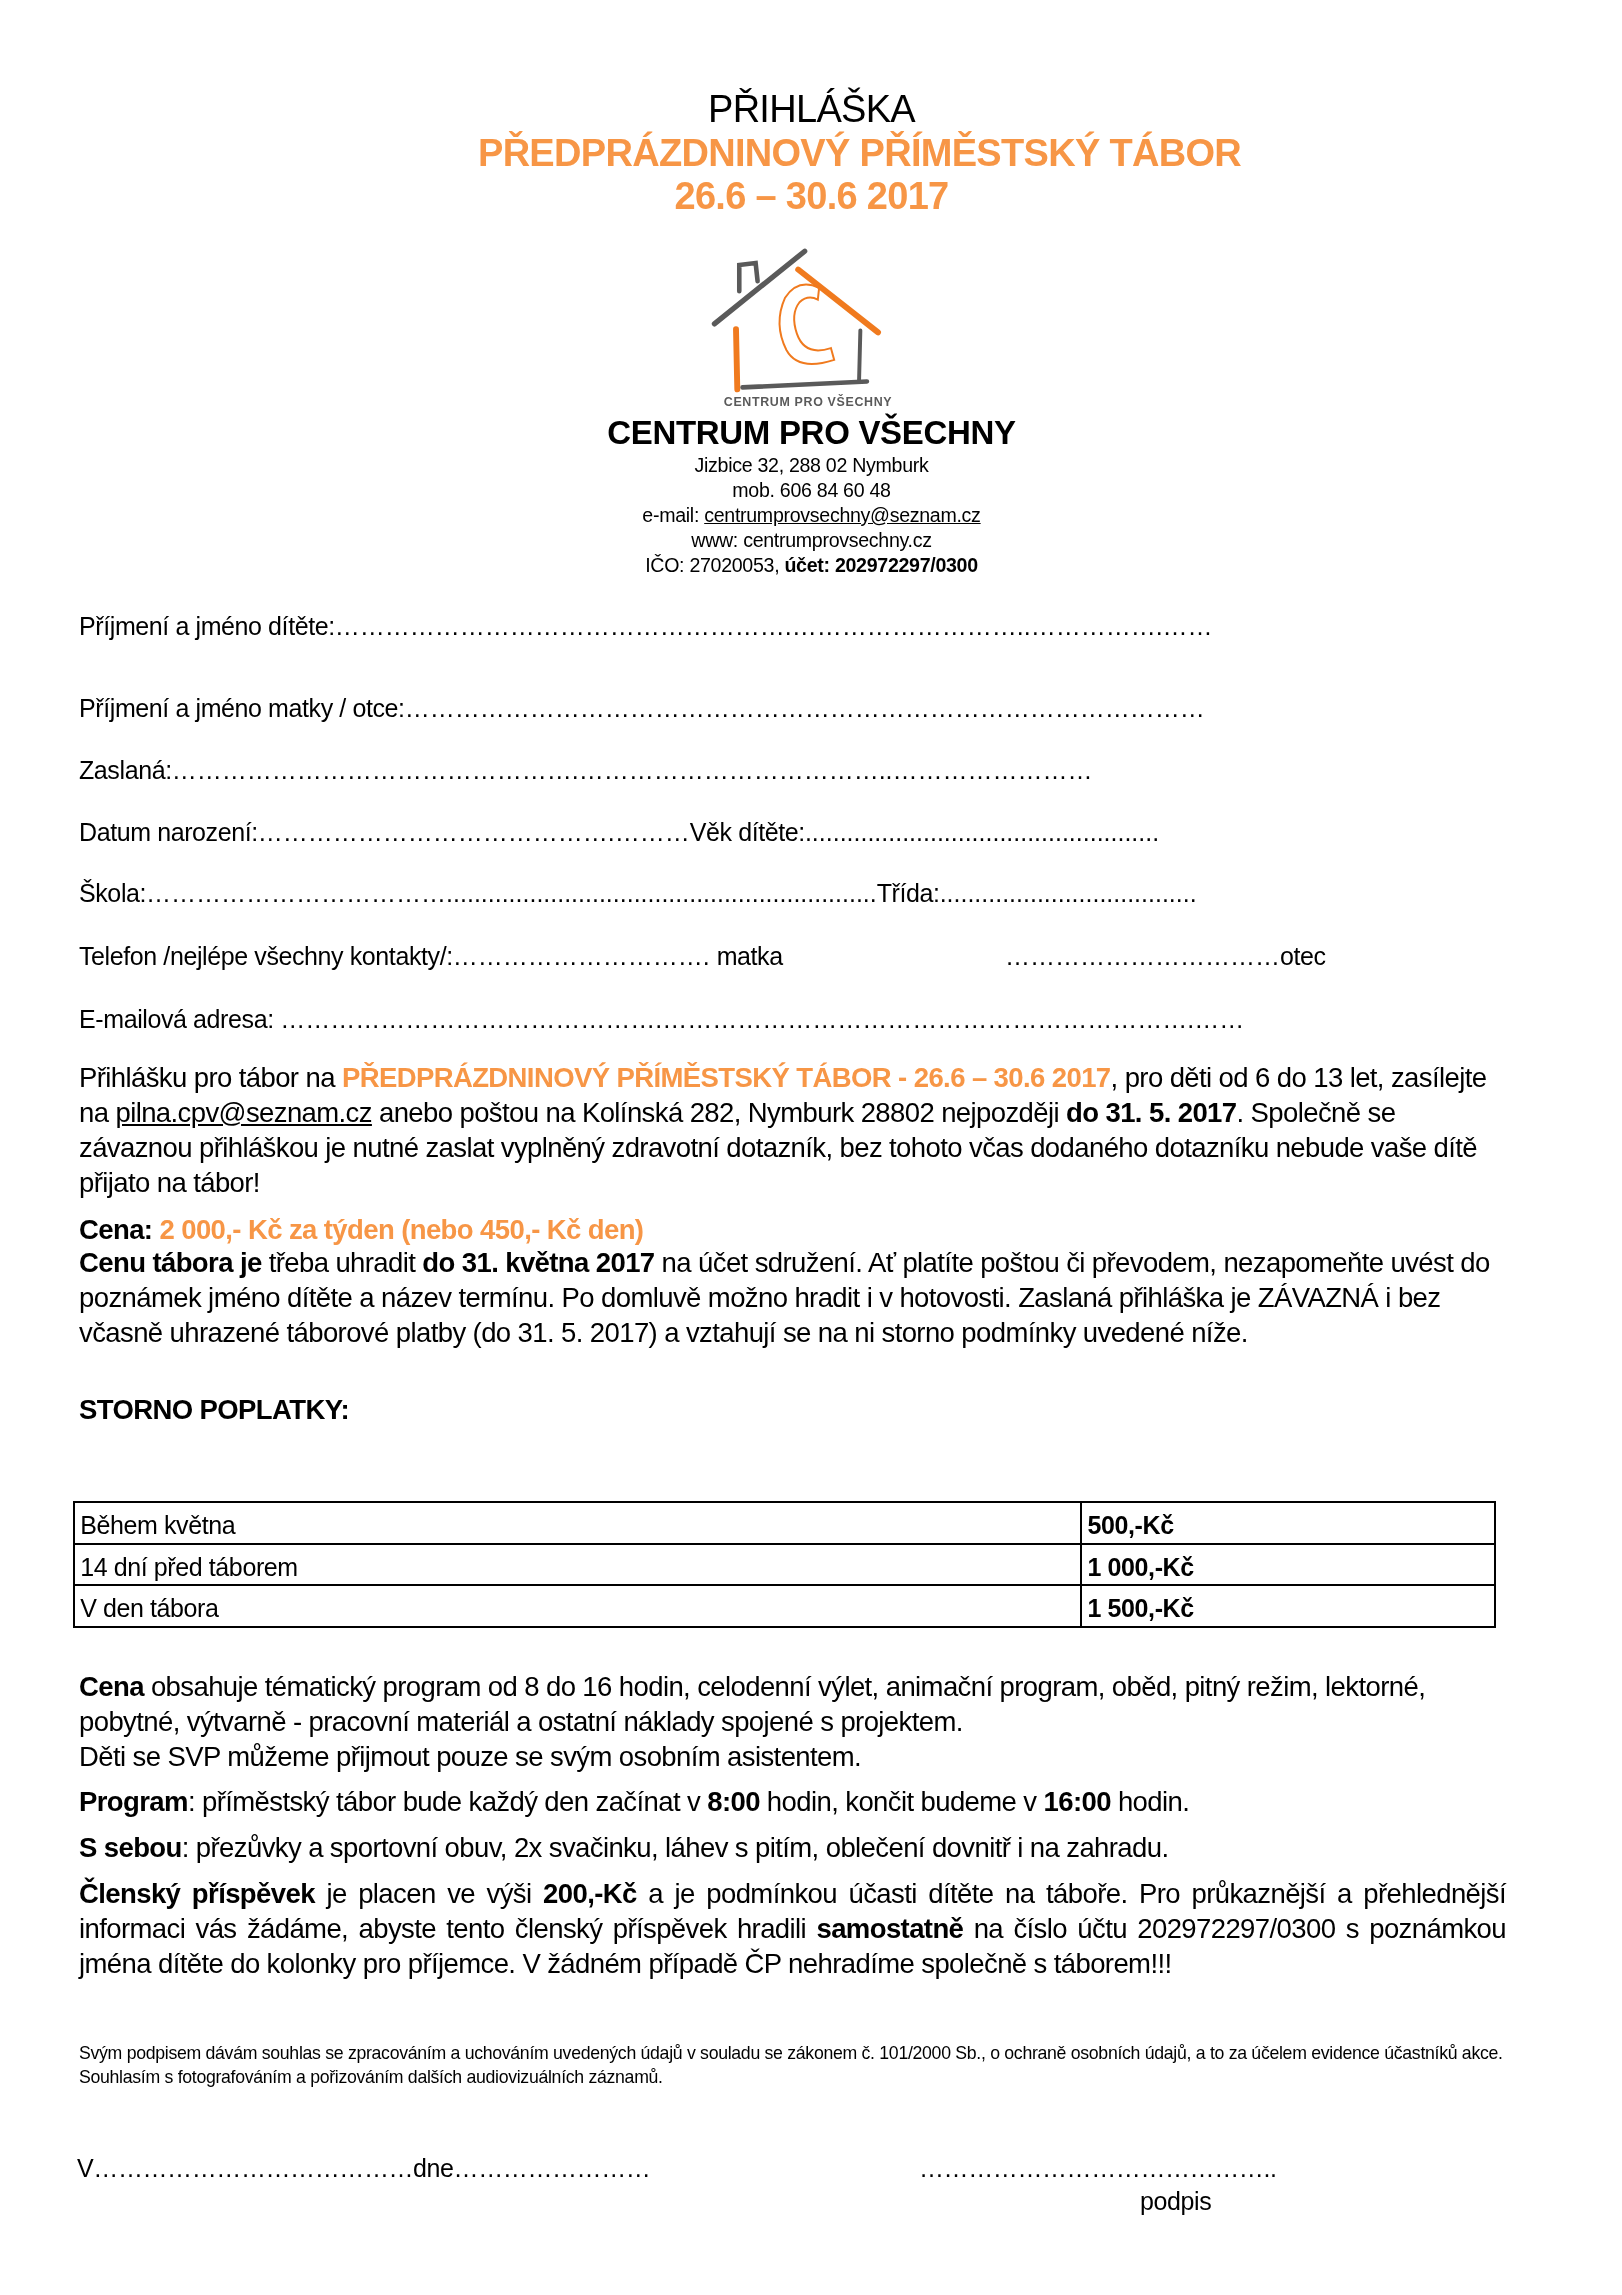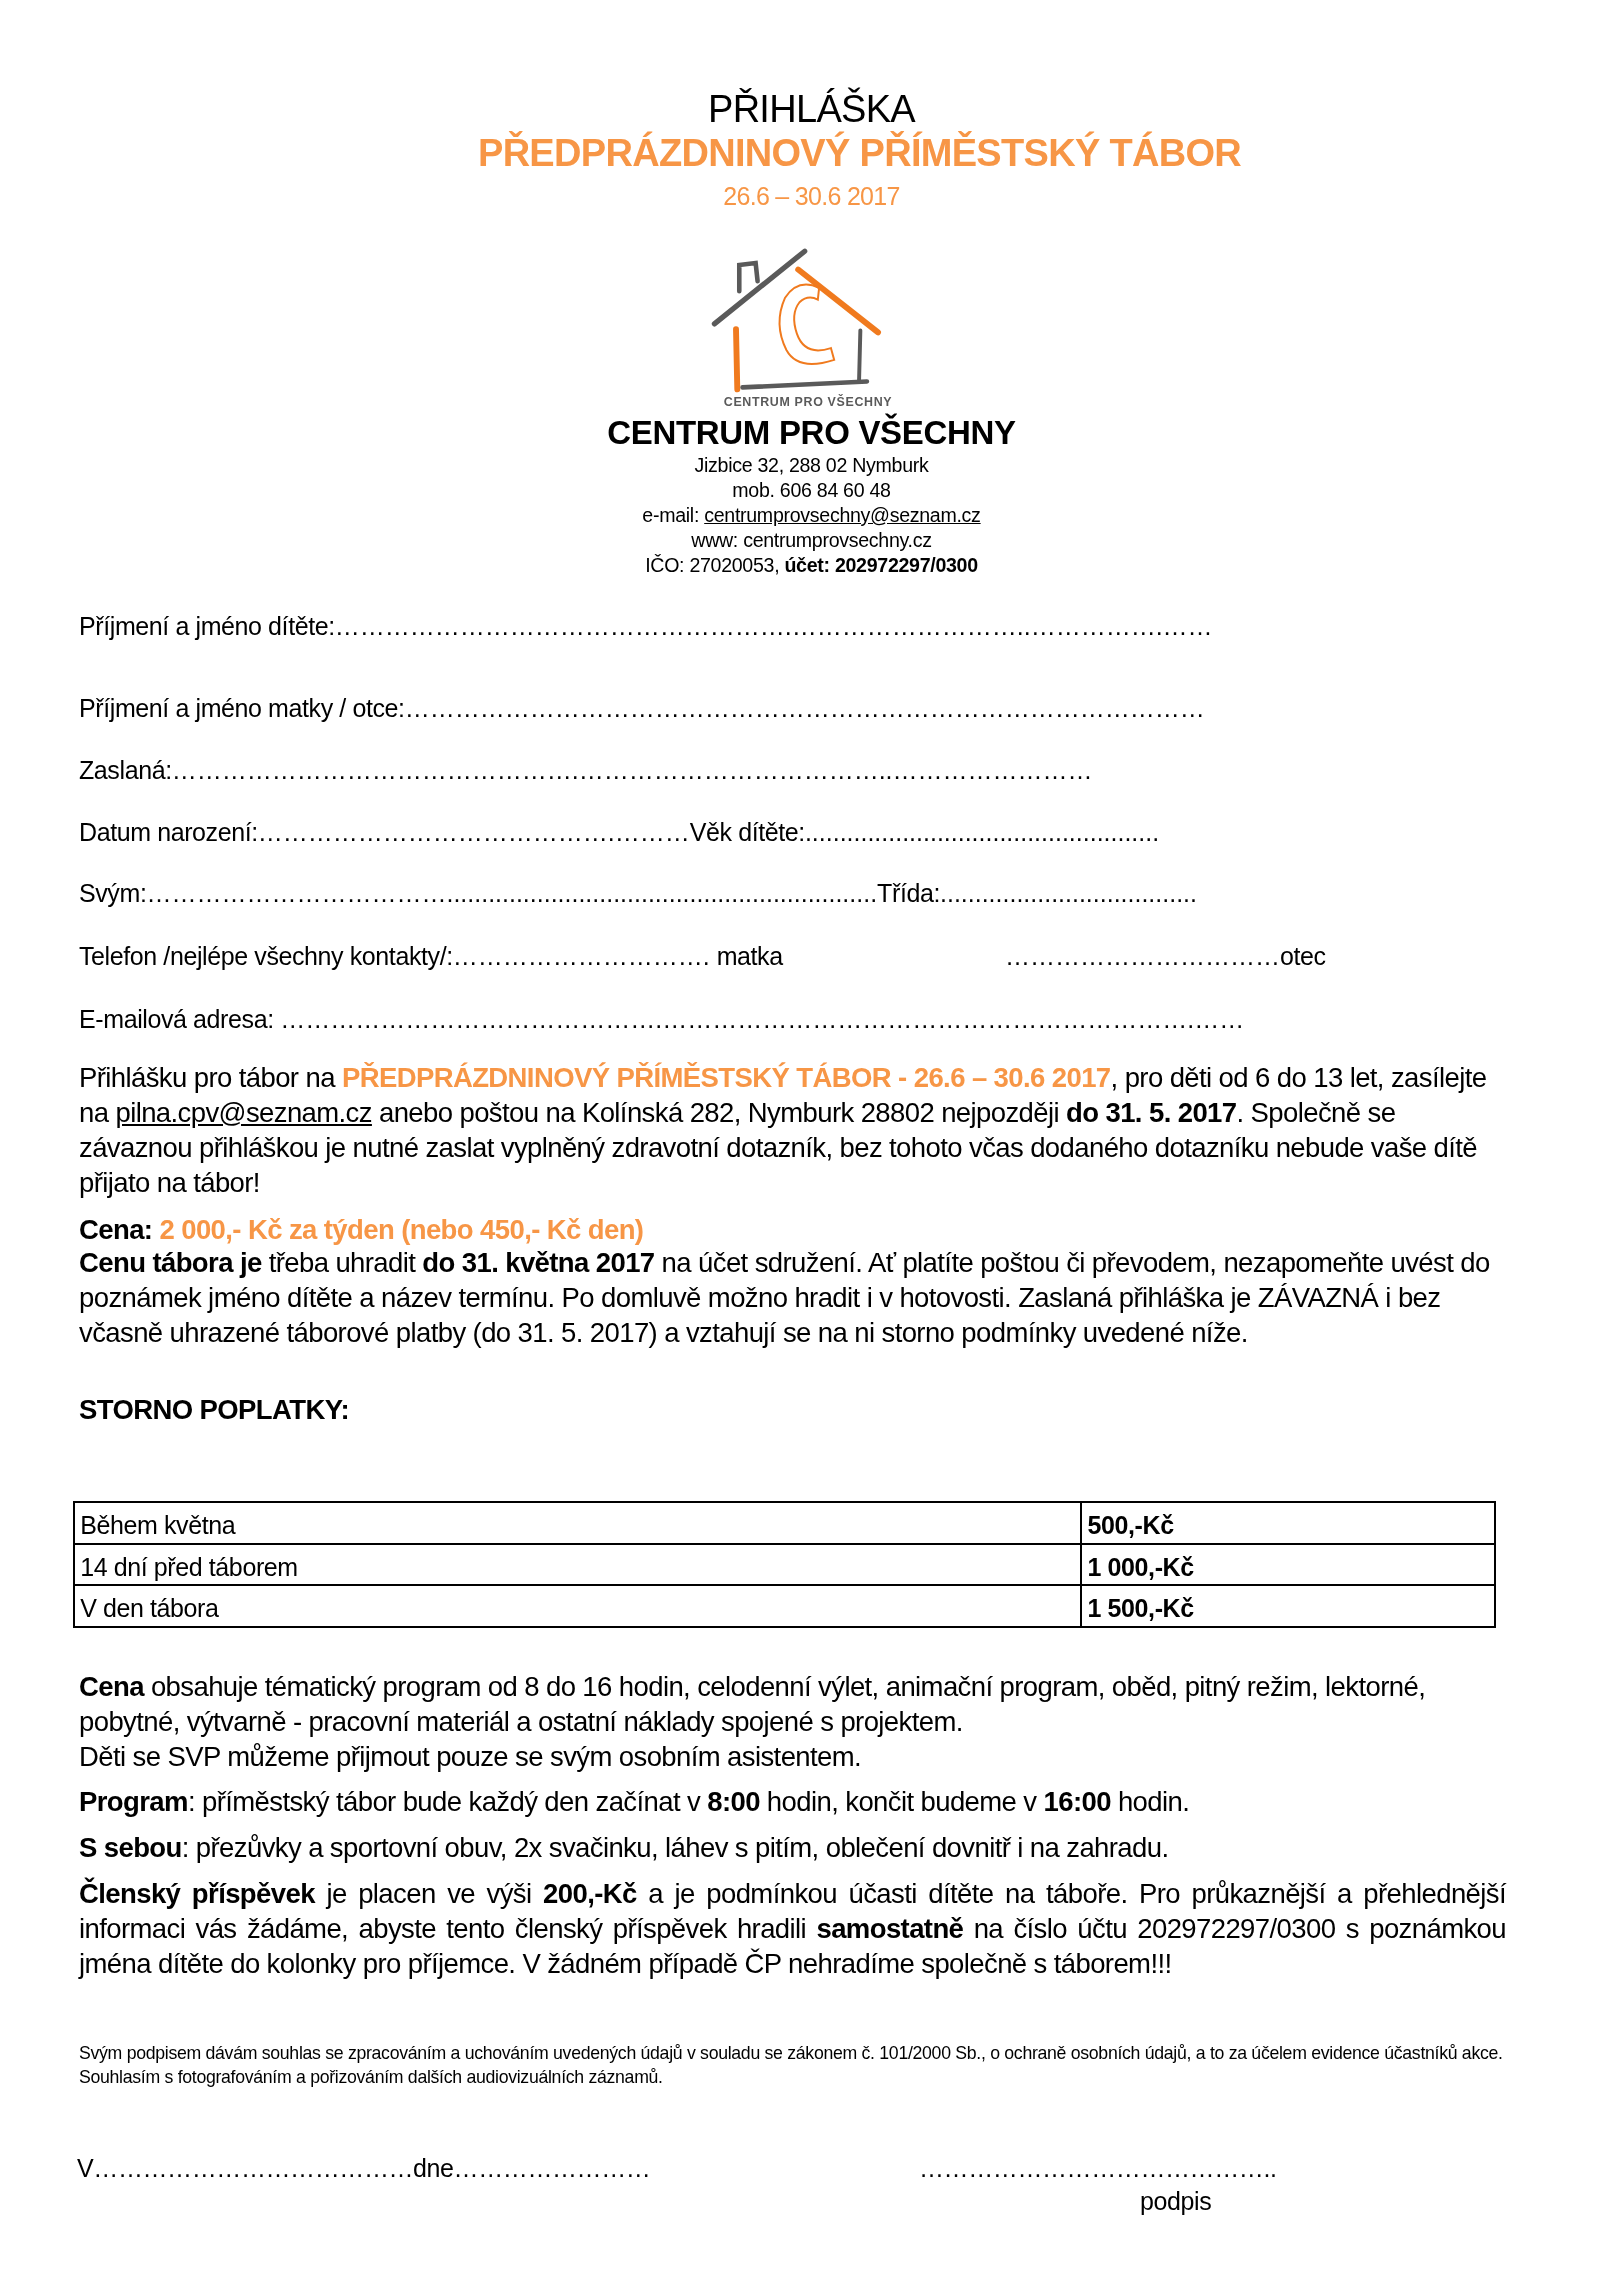--- a/index.html
+++ b/index.html
@@ -7,21 +7,21 @@
          font-family:"Liberation Sans", sans-serif; color:#000; }
   .abs { position:absolute; }
   .center { left:0; width:1623px; text-align:center; }
   .orange { color:#F79646; }
   b, .b { font-weight:bold; }
   u { text-decoration:underline; }
 
   
   .t-main { top:86px; font-size:38px; font-weight:normal; line-height:46px; letter-spacing:-0.7px; }
   .t-sub  { top:130px; font-size:38px; font-weight:bold; line-height:46px; letter-spacing:-0.7px;margin-left:48px; }
-  .t-date { top:173px; font-size:25px; font-weight:normal; line-height:46px; letter-spacing:-0.7px; }
+  .t-date { top:173px; font-size:38px; font-weight:bold; line-height:46px; letter-spacing:-0.7px; }
 
   
   .logo { left:700px; top:242px; width:216px; height:167px; }
 
   
   .org-name { top:414px; font-size:33px; font-weight:bold; line-height:37px; letter-spacing:-0.3px; }
   .org-line { font-size:19.6px; line-height:25px; letter-spacing:-0.3px; }
 
   
   .form-row { position:absolute; left:79px; width:1420px; font-size:25px; line-height:29px; white-space:nowrap; letter-spacing:-0.4px; }
@@ -85,21 +85,21 @@
 <div class="form-row" style="top:694px">
   <span>Příjmení a jméno matky / otce:</span><span class="dots">……………………………………………………………………………………</span>
 </div>
 <div class="form-row" style="top:756px">
   <span>Zaslaná:</span><span class="dots">………………………………………….………………………………..……………………</span>
 </div>
 <div class="form-row" style="top:818px">
   <span>Datum narození:</span><span class="dots">…………………………………….………</span><span>Věk dítěte:</span><span class="dots">...................................................</span>
 </div>
 <div class="form-row" style="top:879px">
-  <span>Svým:</span><span class="dots">………………………………..............................................................</span><span>Třída:</span><span class="dots">.....................................</span>
+  <span>Škola:</span><span class="dots">………………………………..............................................................</span><span>Třída:</span><span class="dots">.....................................</span>
 </div>
 <div class="form-row" style="top:942px">
   <span>Telefon /nejlépe všechny kontakty/:</span><span class="dots">…………………………. </span><span>matka</span>
   <span style="position:absolute; left:926px; top:0"><span class="dots">……………………………</span><span>otec</span></span>
 </div>
 <div class="form-row" style="top:1005px">
   <span>E-mailová adresa: </span><span class="dots">……………………………………….……………………………………………………….……</span>
 </div>
 
 <div class="para" style="top:1060px">

